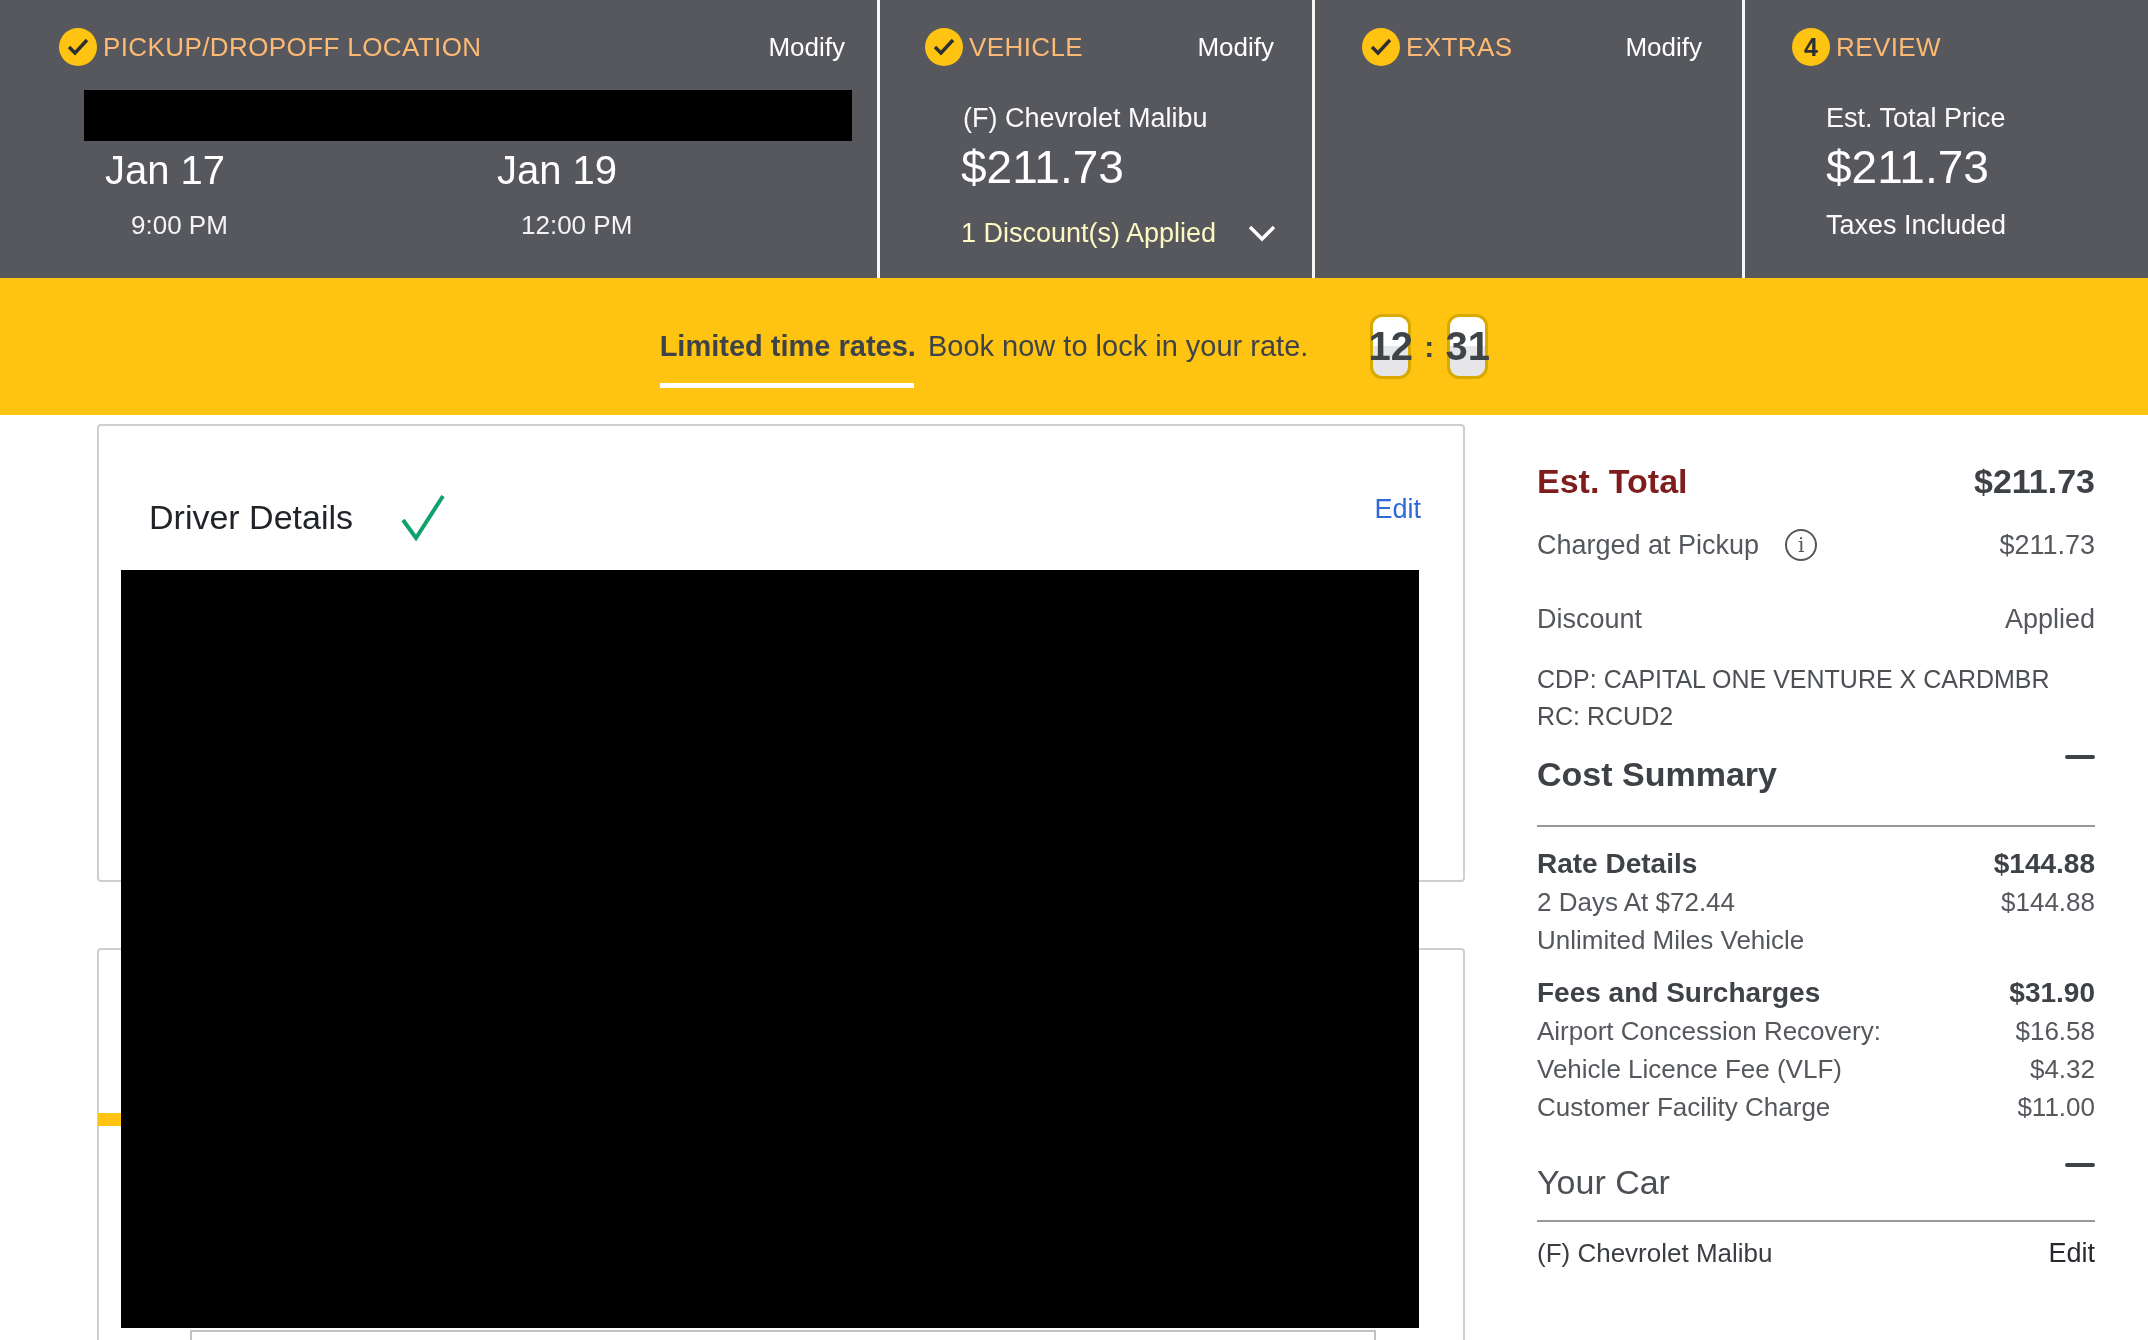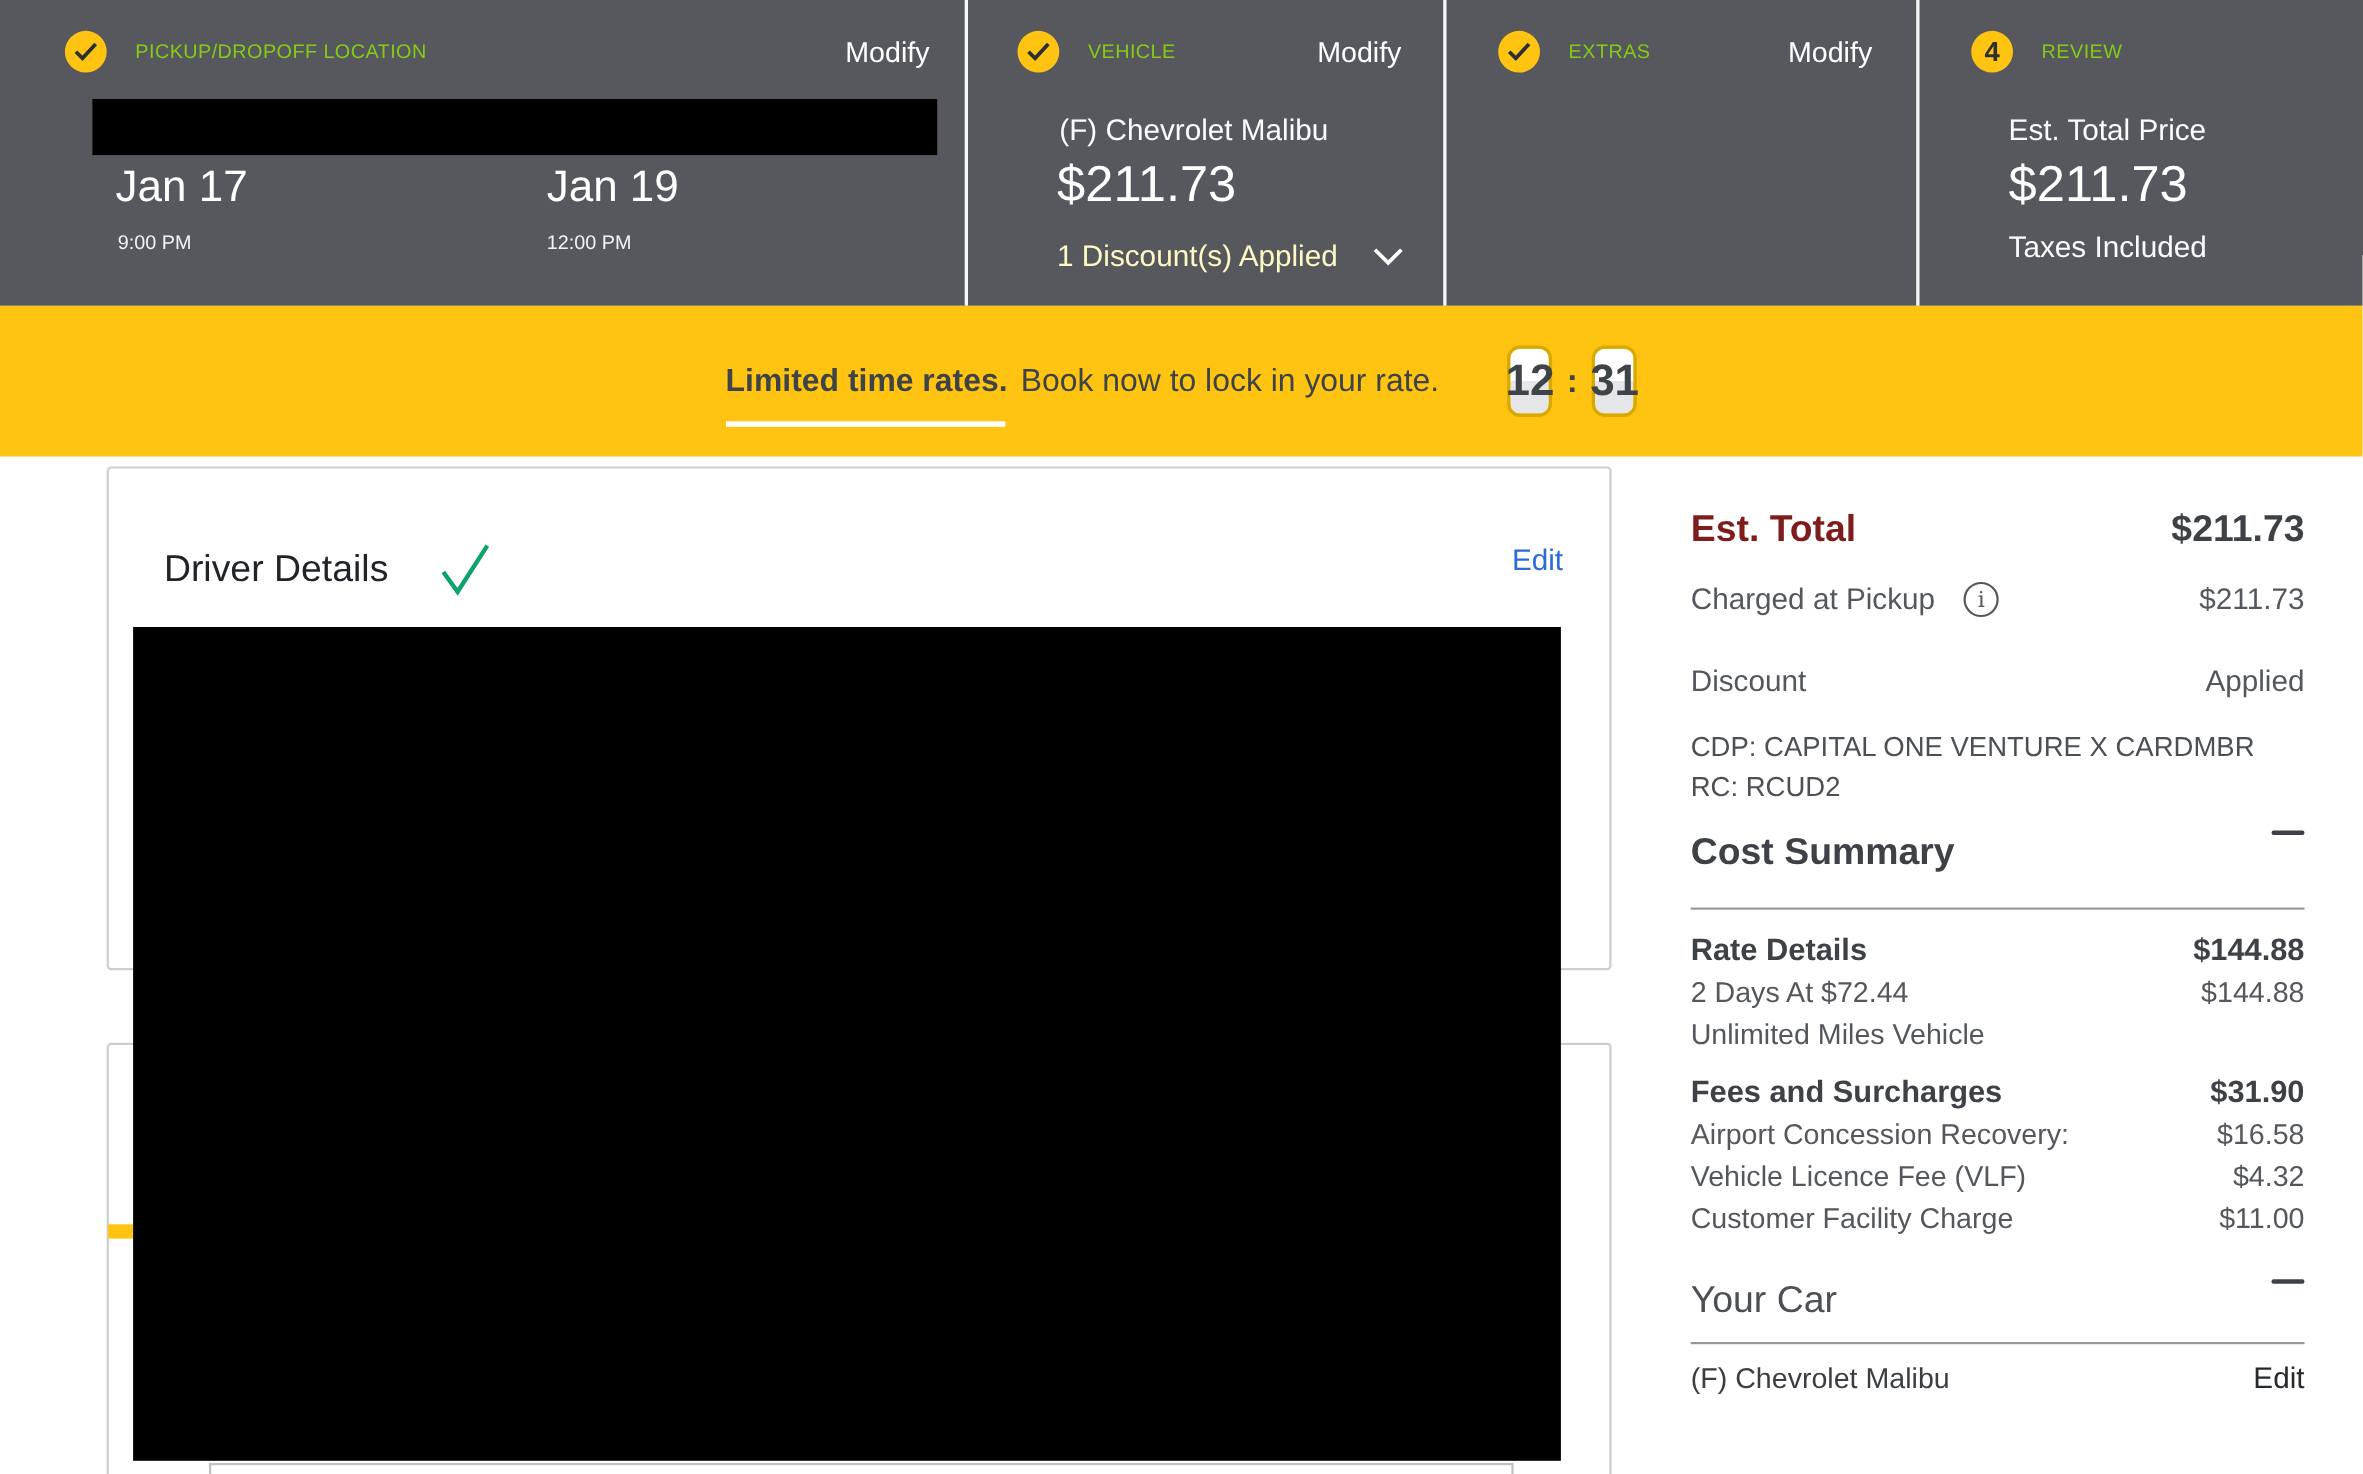--- a/index.html
+++ b/index.html
@@ -7,25 +7,25 @@
           font-family:"Liberation Sans",sans-serif;-webkit-font-smoothing:antialiased;}
 
   
   .steps{position:absolute;left:0;top:0;width:2148px;height:278px;background:#56585d;color:#fff;}
   .step-divider{position:absolute;top:0;bottom:0;width:3px;background:#f7f7f7;}
   .step{position:absolute;top:0;height:278px;}
   .step-row{position:absolute;display:flex;align-items:center;}
   .badge{width:38px;height:38px;border-radius:50%;background:#ffc412;display:flex;
          align-items:center;justify-content:center;flex:none;}
   .badge .num{color:#2c2f33;font-size:25px;font-weight:700;}
-  .step-title{font-size:18px;letter-spacing:.4px;color:#84cc16;margin-left:26px;white-space:nowrap;}
+  .step-title{font-size:26px;letter-spacing:.4px;color:#fdba74;margin-left:6px;white-space:nowrap;}
   .modify{margin-left:auto;font-size:26px;color:#fff;cursor:pointer;white-space:nowrap;}
   .redact-bar{position:absolute;left:84px;top:90px;width:768px;height:51px;background:#000;}
   .date{position:absolute;top:148px;font-size:40px;color:#fff;}
-  .time{position:absolute;top:210px;font-size:18px;color:#f4f4f5;}
+  .time{position:absolute;top:210px;font-size:26px;color:#f4f4f5;margin-left:24px;}
   .veh-name{position:absolute;left:83px;top:103px;font-size:27px;color:#fbfbfc;}
   .veh-price{position:absolute;left:81px;top:140px;font-size:46px;font-weight:300;color:#fff;}
   .veh-discount{position:absolute;left:81px;top:218px;display:flex;align-items:center;font-size:27px;color:#fef9c3;}
   .chev{margin-left:32px;display:inline-block;}
   .rev-label{position:absolute;left:81px;top:103px;font-size:27px;color:#fbfbfc;}
   .rev-price{position:absolute;left:81px;top:140px;font-size:46px;font-weight:300;color:#fff;}
   .rev-note{position:absolute;left:81px;top:210px;font-size:27px;color:#fbfbfc;}
 
   
   .banner{position:absolute;left:0;top:278px;width:2148px;height:137px;background:#ffc412;

